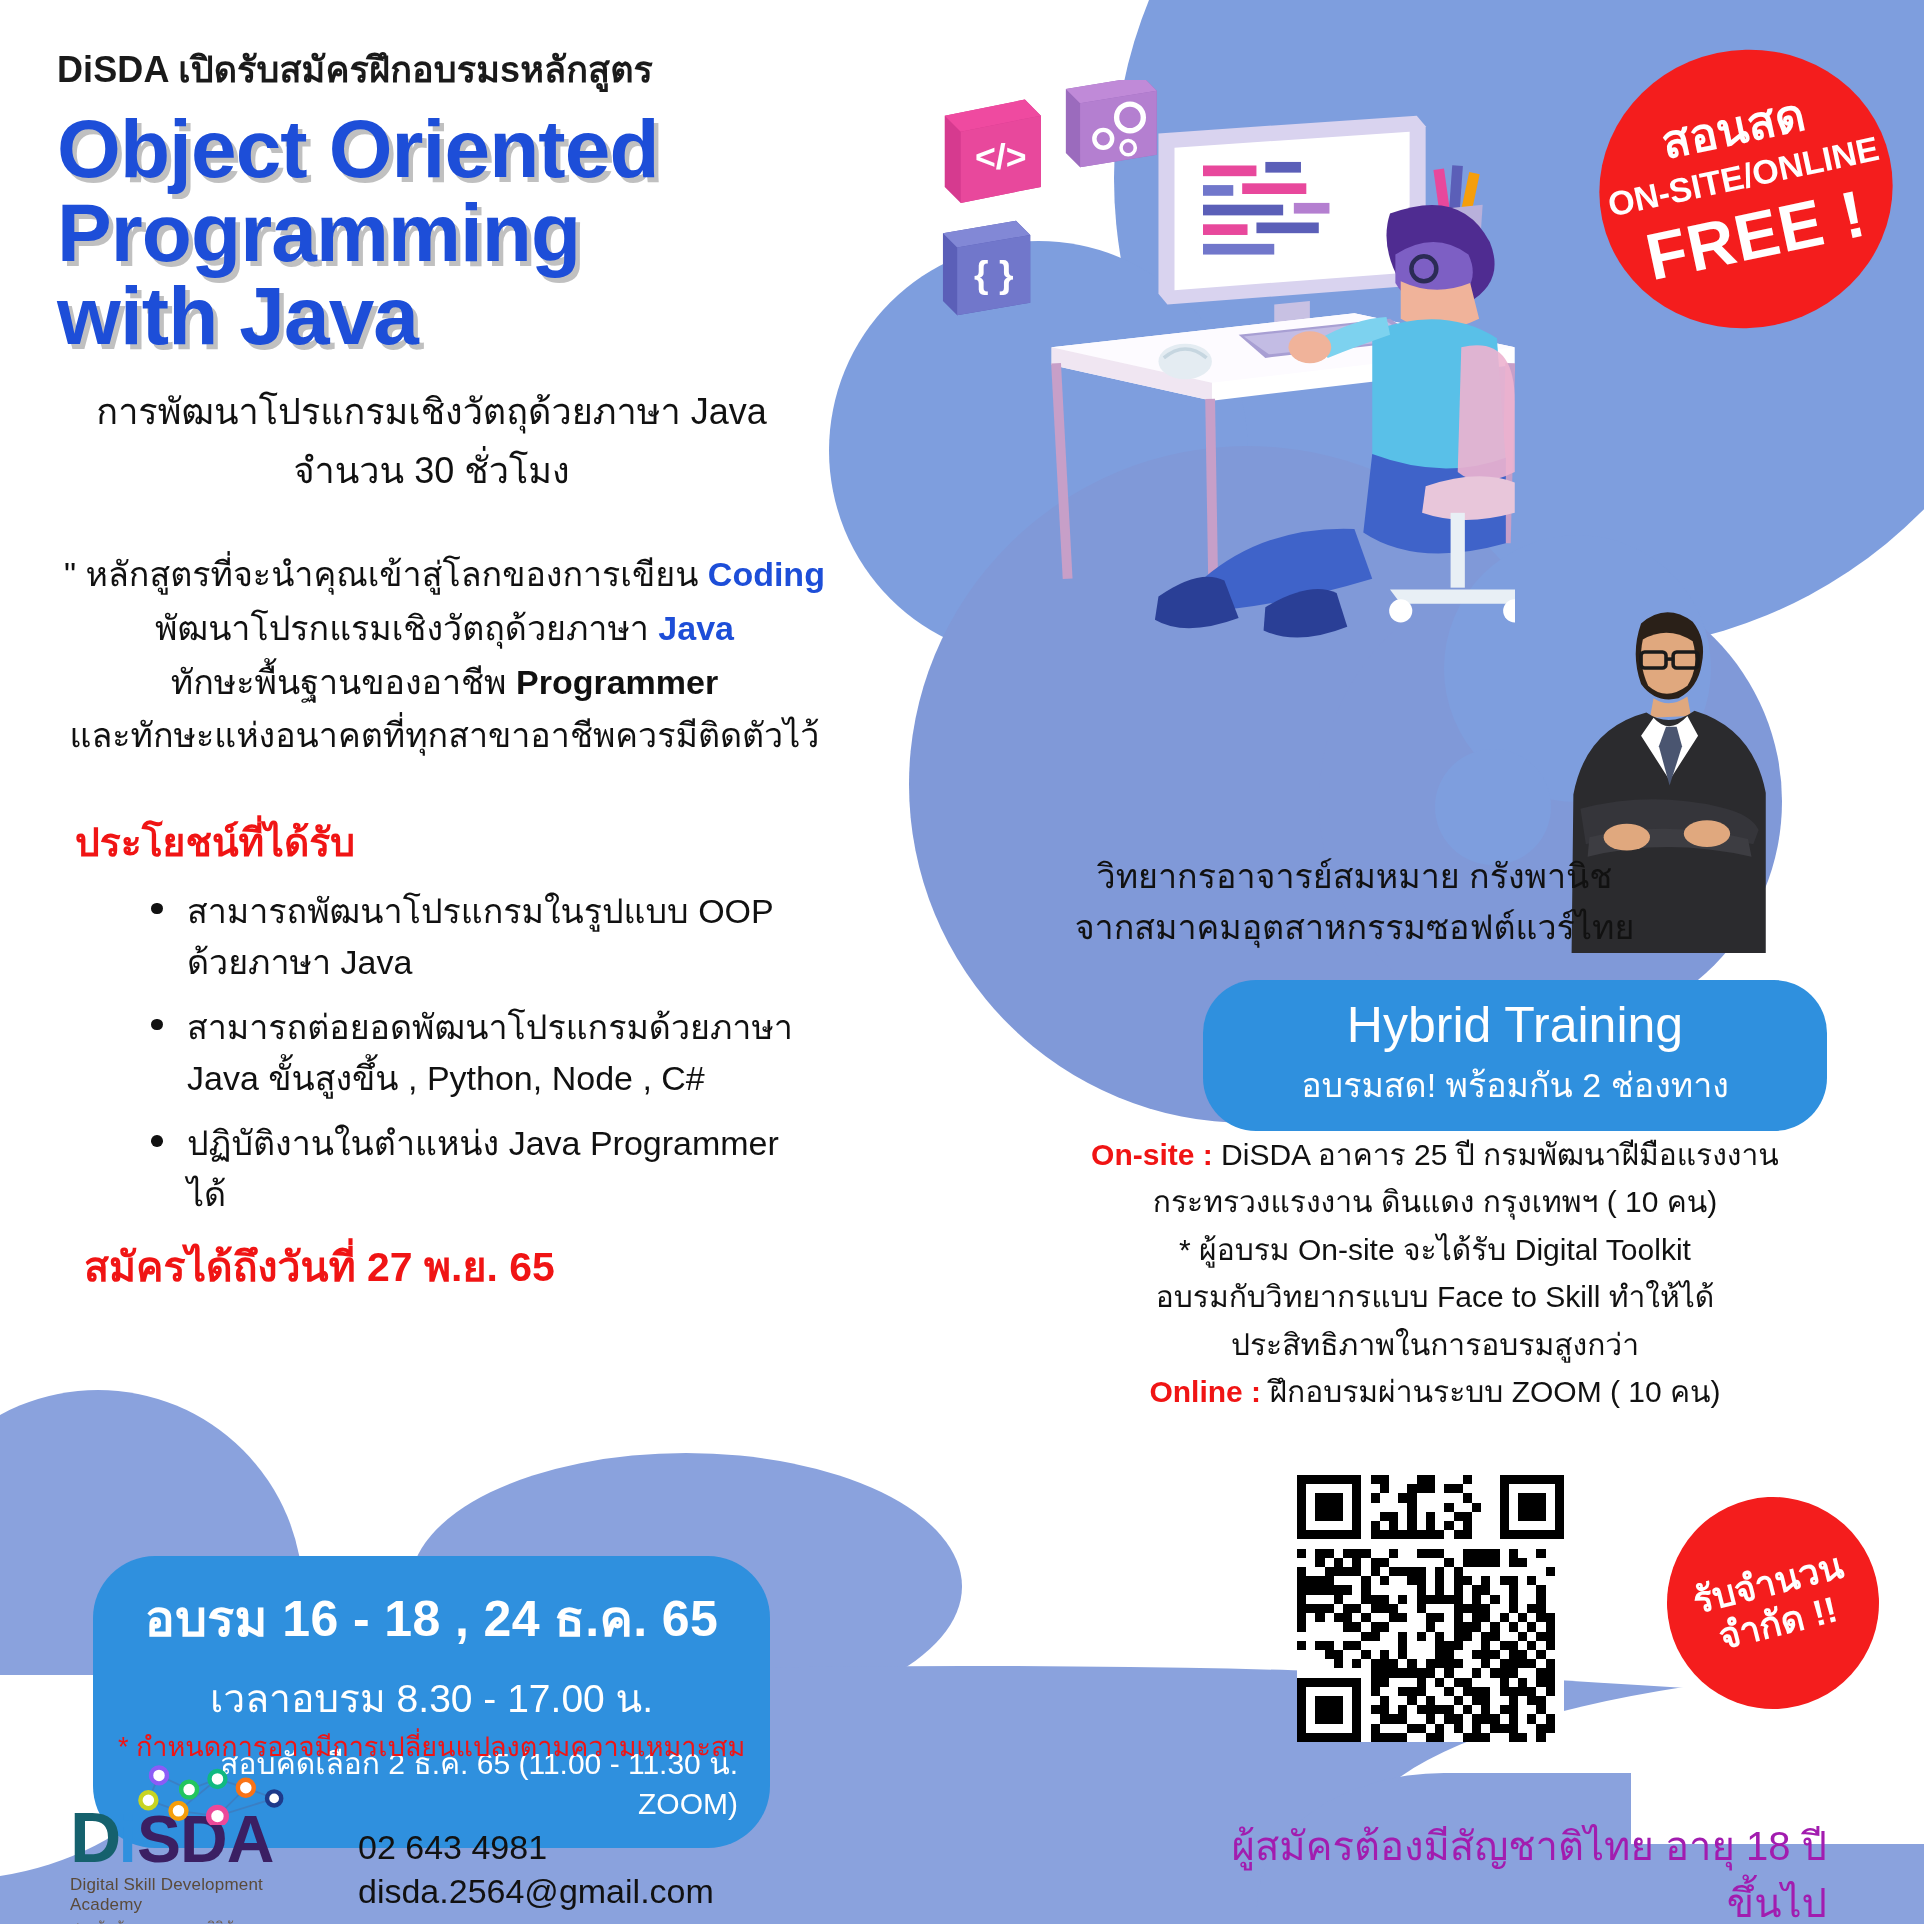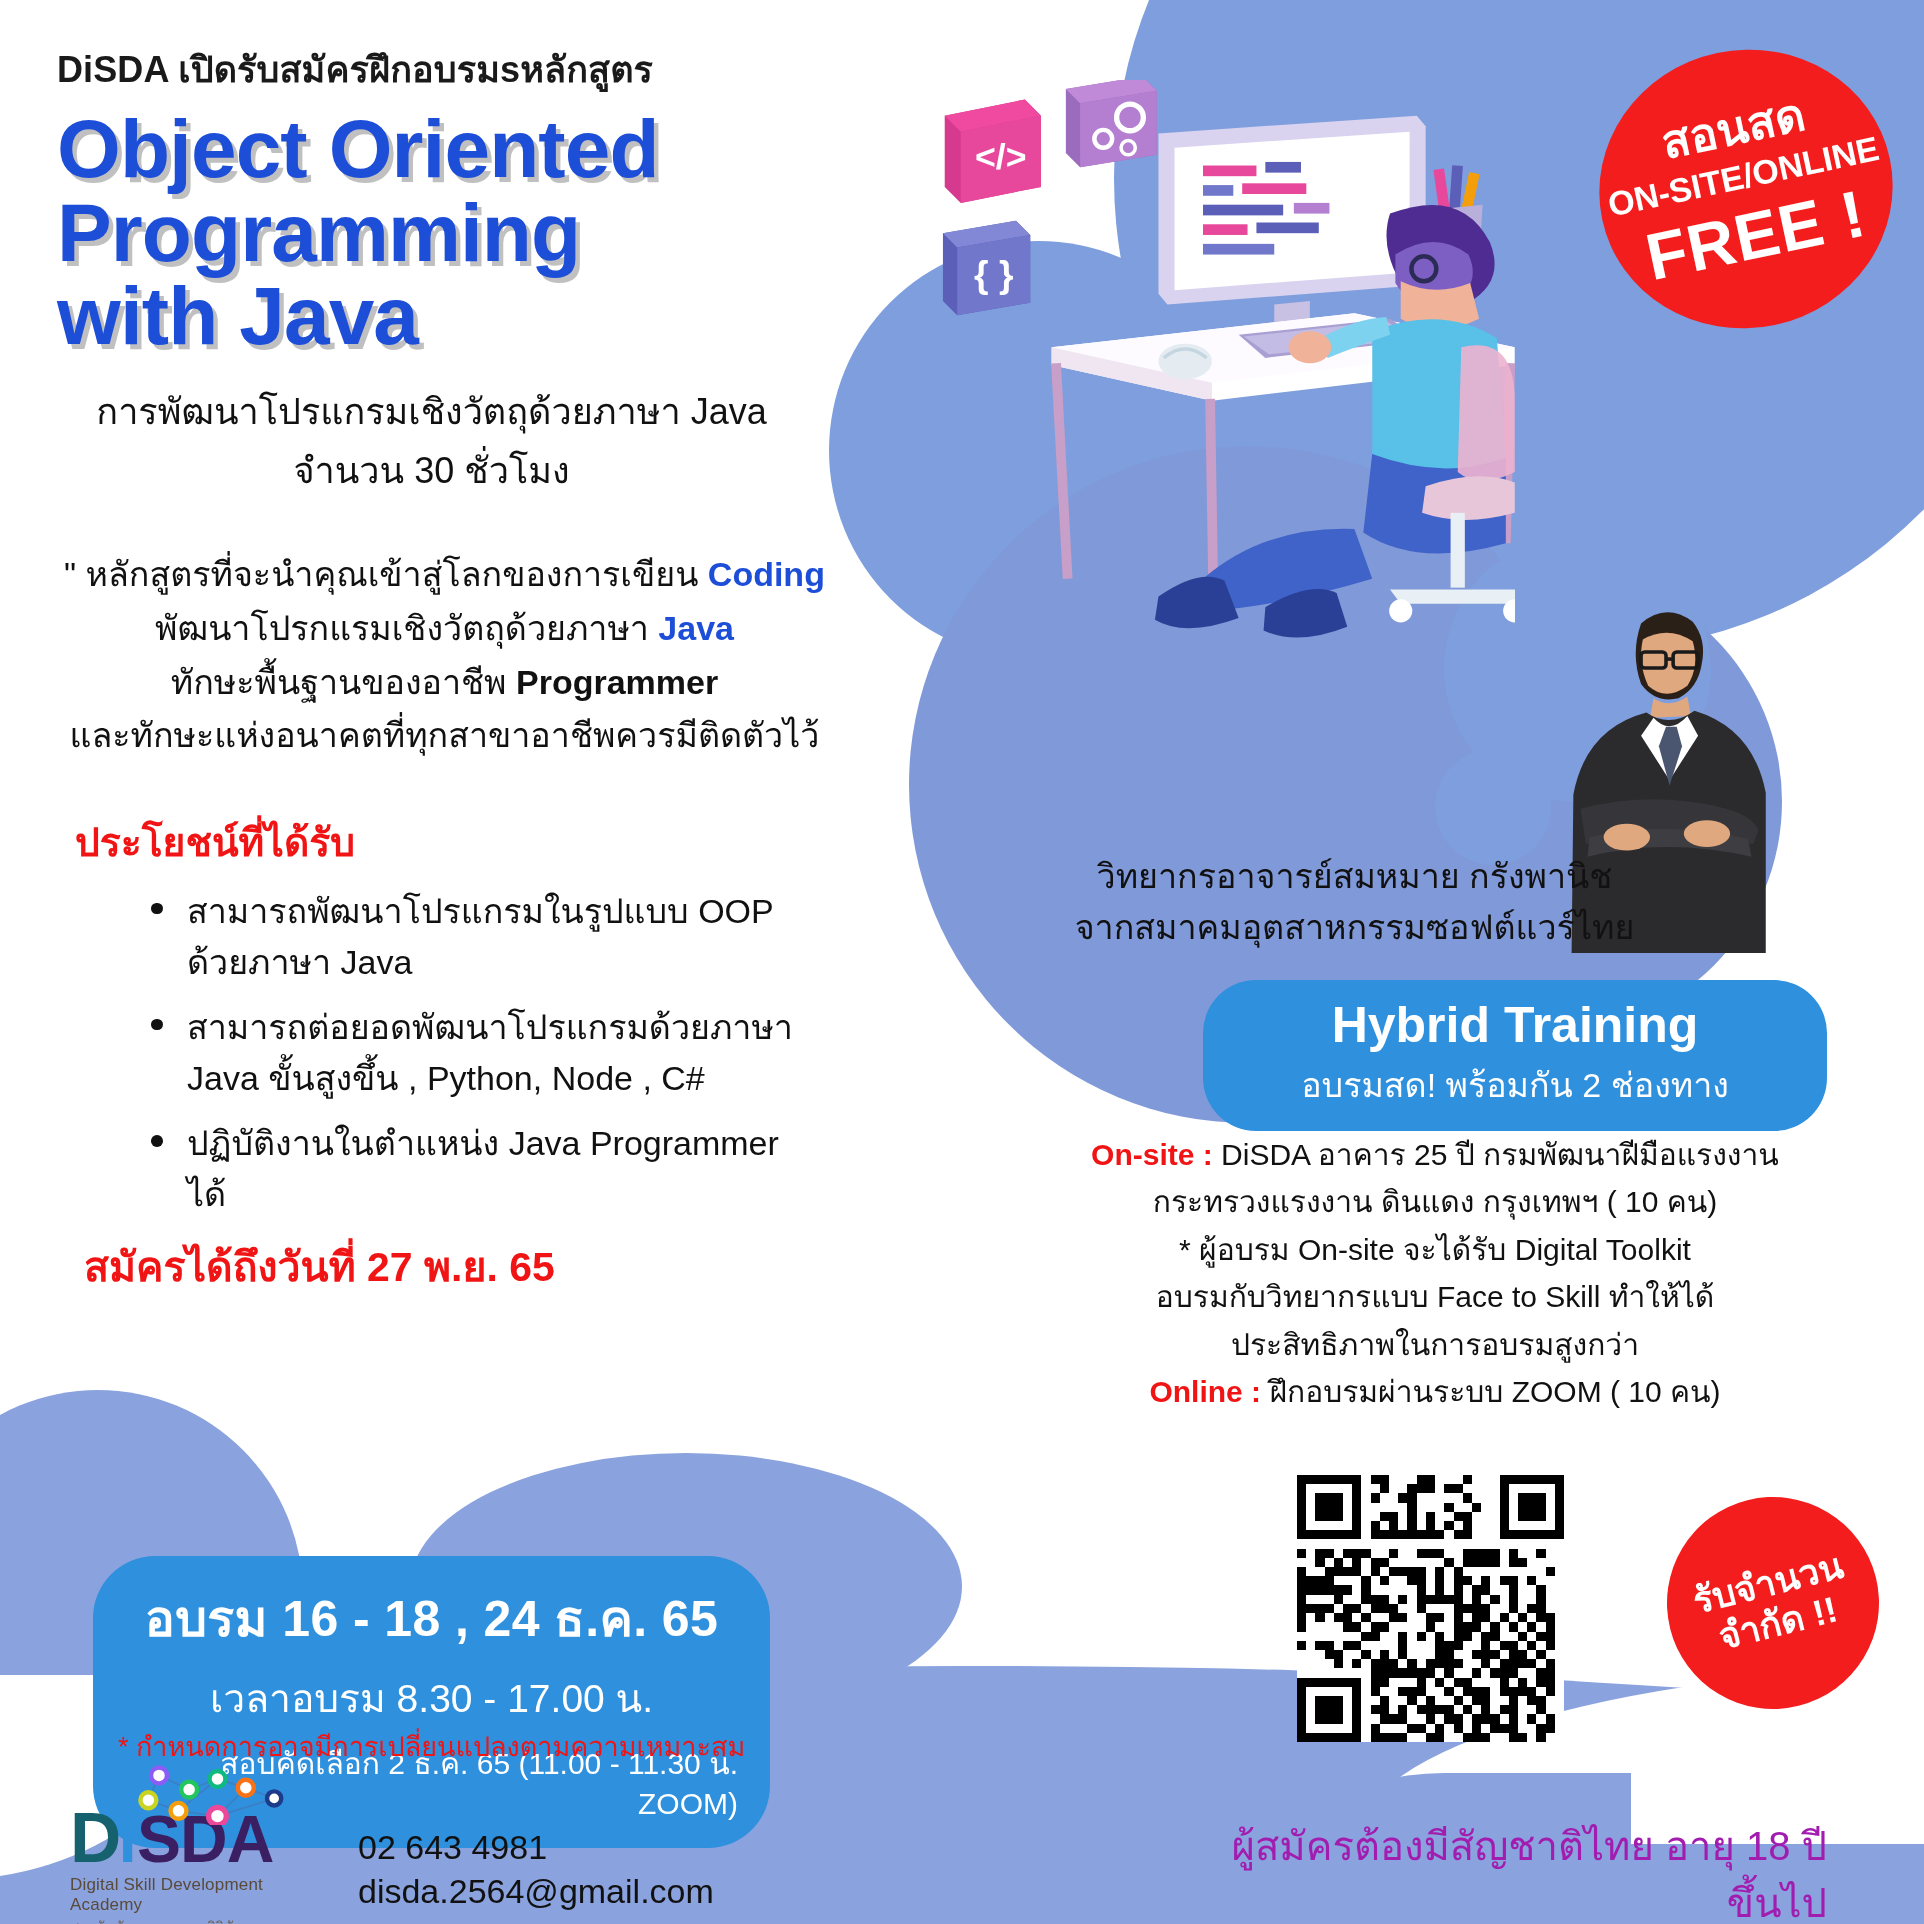--- a/index.html
+++ b/index.html
@@ -243,21 +243,21 @@
   .hybrid-pill {
     position:absolute;
     left:1203px; top:980px;
     width:624px;
     padding:16px 27px 19.6px;
     background:#2f90de;
     border-radius:53px;
     text-align:center;
     color:#ffffff;
   }
-  .hybrid-title { font-size:50px; font-weight:bold; }
+  .hybrid-title { font-size:50px; font-weight:normal; }
   .hybrid-sub { font-size:34px; margin-top:3.6px; }
 
   .details {
     position:absolute;
     left:1034px; top:1132px;
     width:802px;
     text-align:center;
     font-size:30px; color:#111; line-height:1.52;
   }
   .details p { margin-bottom:1.8px; }

